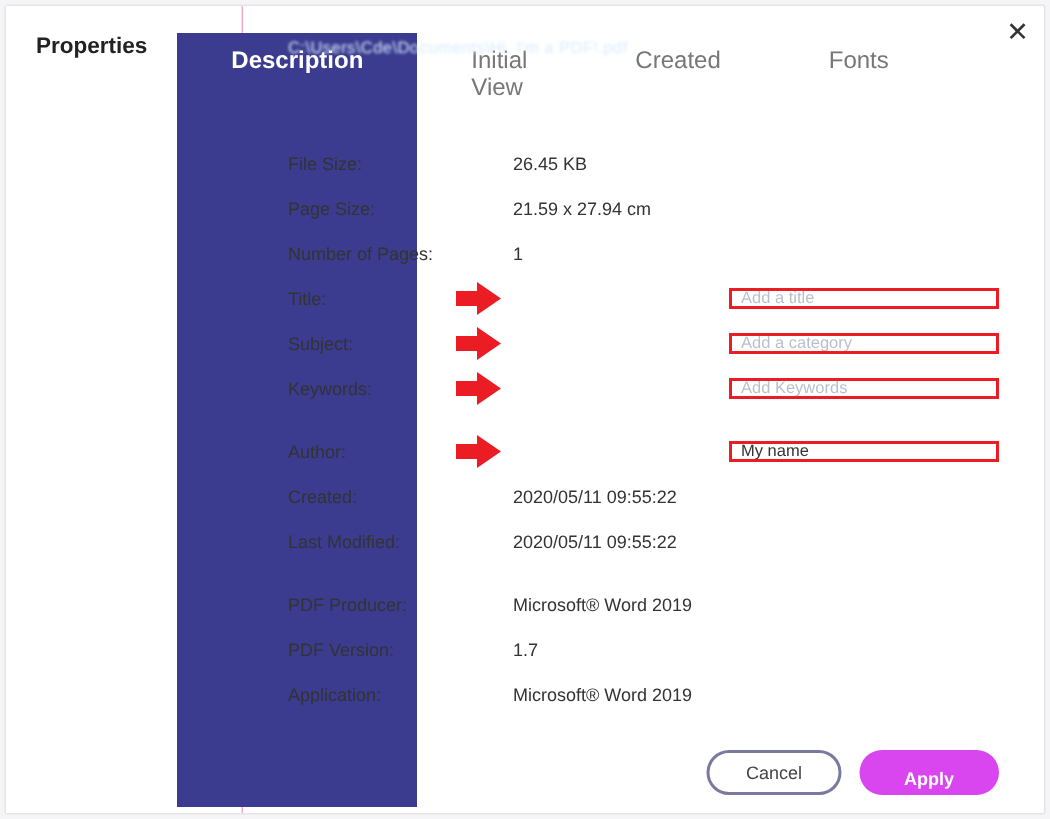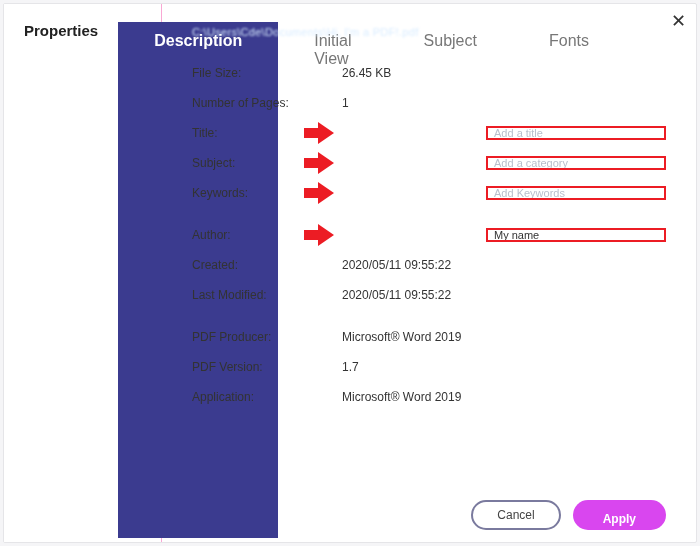--- a/index.html
+++ b/index.html
@@ -69,21 +69,21 @@
       color: #333;
       margin-bottom: 6px;
     }
     .file-path {
       font-size: 11px;
       color: #d9ecff;
       filter: blur(1.2px);
       margin-bottom: 20px;
       letter-spacing: 0.3px;
     }
-    .rows { flex: 1; }
+    .rows { flex: 1; margin-top: 36px; }
     .row {
       display: flex;
       align-items: center;
       height: 30px;
       font-size: 12px;
       color: #333;
       position: relative;
     }
     .row.gap-above { margin-top: 12px; }
     .row-label { flex: 0 0 150px; }
@@ -154,38 +154,42 @@
 
   <div class="sidebar">
     <div class="sidebar-title">Properties</div>
     <div class="sidebar-item active">
       <span>Description</span>
     </div>
     <div class="sidebar-item">
       <span>Initial View</span>
     </div>
     <div class="sidebar-item">
-      <span>Subject</span>
+      <span>Created</span>
     </div>
     <div class="sidebar-item">
       <span>Fonts</span>
     </div>
   </div>
 
   <div class="main">
 
     <div class="file-path">C:\Users\Cde\Documents\Hi, I'm a PDF!.pdf</div>
 
     <div class="rows">
 
       <div class="row">
         <div class="row-label">File Size:</div>
         <div class="row-value">26.45 KB</div>
       </div>
 
+      <div class="row">
+        <div class="row-label">Page Size:</div>
+        <div class="row-value">21.59 x 27.94 cm</div>
+      </div>
 
       <div class="row">
         <div class="row-label">Number of Pages:</div>
         <div class="row-value">1</div>
       </div>
 
       <div class="row">
         <div class="row-label">Title:</div>
         <div class="row-input-wrap">
           <svg class="arrow" width="30" height="22" viewBox="0 0 30 22">

